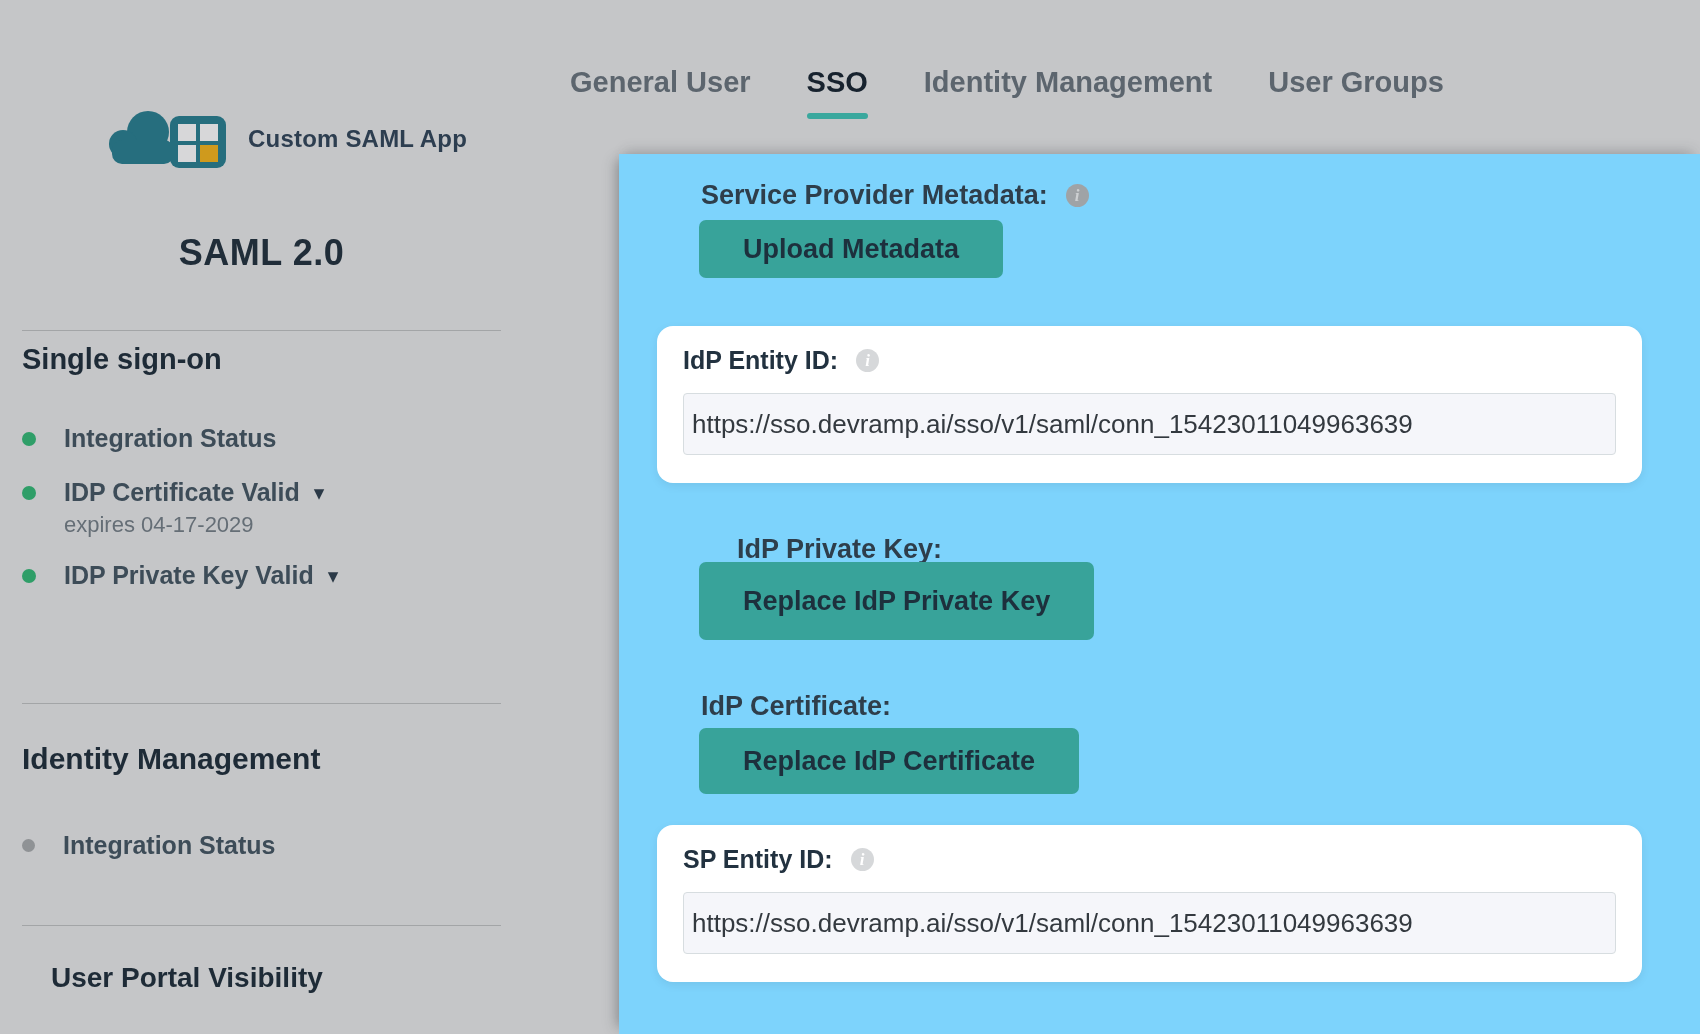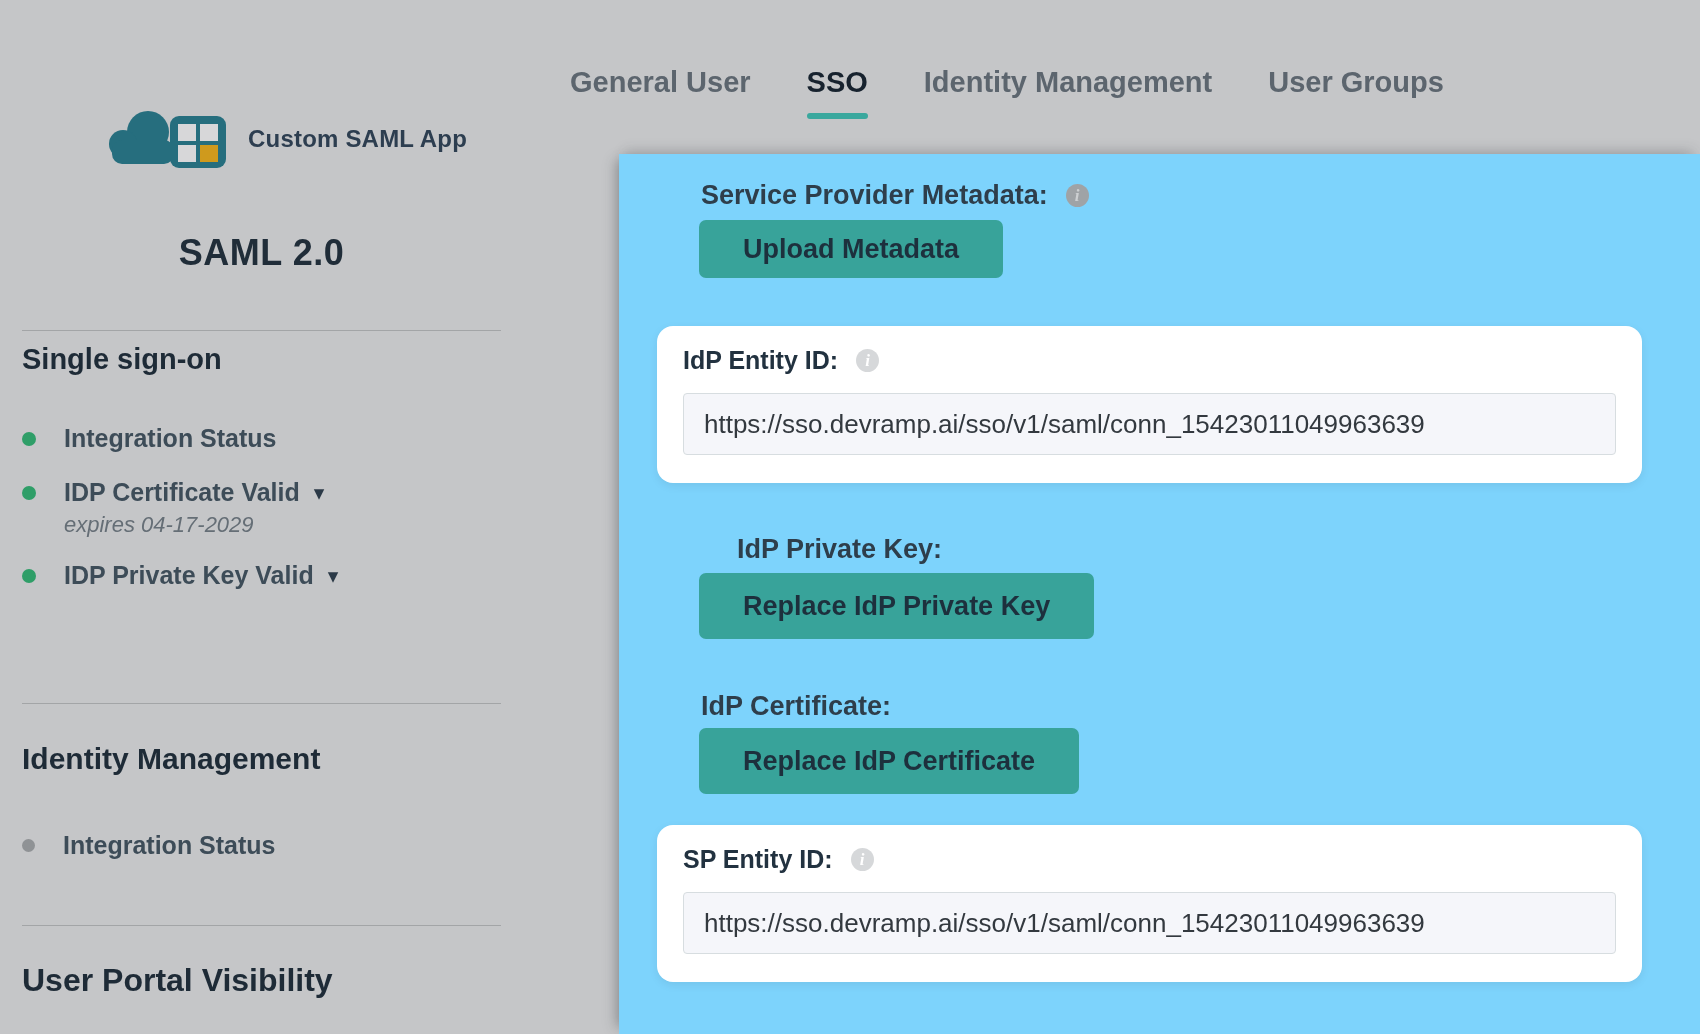--- a/index.html
+++ b/index.html
@@ -17,30 +17,30 @@
   .logo { position:absolute; left:104px; top:106px; display:flex; align-items:center; }
   .logo-text { margin-left:14px; font-size:24px; font-weight:700; color:#2d3e50; letter-spacing:.2px; }
 
   .saml-title { position:absolute; left:0; top:232px; width:515px; text-align:center;
                 font-size:36px; font-weight:700; color:#202d39; letter-spacing:.5px; }
 
   .divider { position:absolute; left:18px; width:479px; height:1px; background:#a3a5a7; }
   .div-1 { top:330px; } .div-2 { top:703px; } .div-3 { top:925px; }
 
   .side-heading { position:absolute; left:18px; font-size:29px; font-weight:700; color:#1e2b37; }
-  .sh-1 { top:343px; } .sh-2 { top:742px; font-size:30px; } .sh-3 { top:962px; font-size:32px; }
+  .sh-1 { top:343px; } .sh-2 { top:742px; font-size:30px; } .sh-3 { top:962px; font-size:28px;margin-left:29px; }
 
   .status-item { position:absolute; left:18px; display:flex; align-items:center; }
   .dot { width:14px; height:14px; border-radius:50%; margin-right:28px; flex:0 0 auto; }
   .dot--green { background:#2f9e68; }
   .dot--gray  { background:#8f9295; width:13px; height:13px; }
   .status-label { font-size:25px; font-weight:700; color:#3d4c58; }
   .caret { font-size:21px; color:#2b3947; margin-left:14px; line-height:1; }
   .item-1 { top:424px; } .item-2 { top:478px; } .item-3 { top:561px; } .item-4 { top:831px; }
-  .status-note { position:absolute; left:60px; top:512px; font-size:22px; color:#656e76;font-style:italic; }
+  .status-note { position:absolute; left:60px; top:512px; font-size:22px; color:#656e76; }
 
   
   .tabs { position:absolute; left:570px; top:66px; display:flex; gap:56px; align-items:flex-start; }
   .tab { font-size:29px; font-weight:700; color:#5c656e; cursor:pointer; }
   .tab--active { color:#17222e; }
   .tab--active::after { content:""; display:block; height:6px; border-radius:3px;
                         background:#3aa89e; margin-top:14px; }
 
   
   .panel { position:absolute; left:619px; top:154px; width:1081px; height:880px;
@@ -48,30 +48,30 @@
            box-shadow:-9px 0 12px -6px rgba(50,55,60,.35), 0 -9px 12px -6px rgba(50,55,60,.22); }
 
   .section-label { position:absolute; left:82px; display:flex; align-items:center;
                    font-size:27px; font-weight:700; color:#2e3e4b; }
   .lbl-spm { top:26px; } .lbl-pk { top:380px;margin-left:36px; } .lbl-cert { top:537px; }
 
   .btn { position:absolute; left:80px; display:inline-flex; align-items:center; justify-content:center;
          background:#38a39a; border:none; border-radius:7px; cursor:pointer;
          font-family:inherit; font-size:27px; font-weight:700; color:#1d303d; padding:0 44px; }
   .btn-upload { top:66px;  height:58px; }
-  .btn-pk     { top:419px; height:66px; }
+  .btn-pk     { top:408px; height:78px; }
   .btn-cert   { top:574px; height:66px; }
 
   .card { position:absolute; left:38px; width:985px; background:#ffffff; border-radius:16px;
           padding:20px 26px 28px 26px; box-shadow:0 3px 10px rgba(0,0,0,.07); }
   .card-idp { top:172px; } .card-sp { top:671px; }
   .card-label { display:flex; align-items:center; font-size:25px; font-weight:700; color:#223240; }
   .entity-input { display:block; width:100%; margin-top:18px; height:62px;
                   background:#f5f6fa; border:1px solid #d7dde0; border-radius:4px;
-                  font-family:inherit; font-size:26px; color:#33393f; padding:0 20px; }
+                  font-family:inherit; font-size:26px; color:#33393f; padding:0 8px; }
 
   
   .info-icon { width:23px; height:23px; border-radius:50%; margin-left:18px;
                display:inline-flex; align-items:center; justify-content:center;
                font-family:"Liberation Serif", serif; font-style:italic; font-weight:700;
                font-size:17px; cursor:pointer; flex:0 0 auto; }
   .info-icon--dim   { background:#9fa3a6; color:#cdd0d2; }
   .info-icon--light { background:#d6d8da; color:#ffffff; }
 </style>
 </head>

